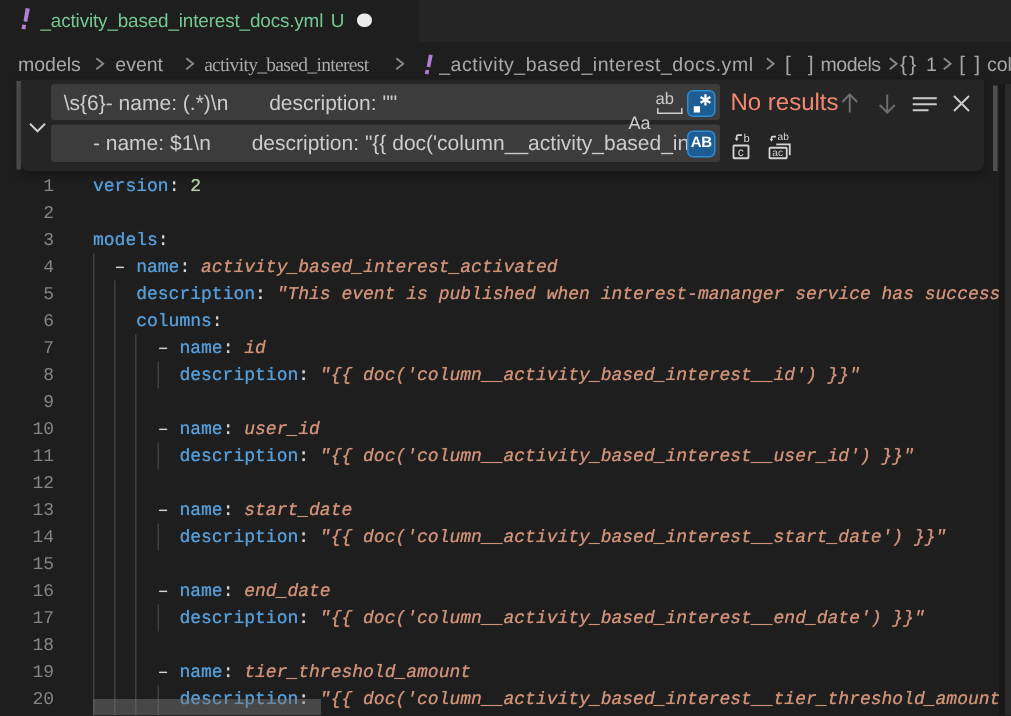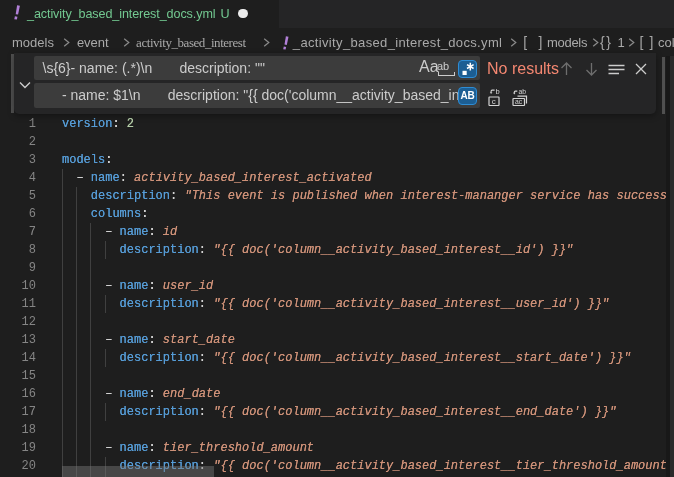--- a/index.html
+++ b/index.html
@@ -33,21 +33,21 @@
   #sashR{left:662px;top:57px;width:3px;height:57px;background:#505050;}
   #widget{left:14px;top:53px;width:642px;height:61px;background:#252526;
           border-radius:0 0 5px 5px;box-shadow:0 2px 6px rgba(0,0,0,0.35);}
   .finput{left:19.5px;background:#3c3c3c;border-radius:2px;width:446px;height:24.5px;
           color:#cccccc;font-size:14px;line-height:24.5px;white-space:pre;overflow:hidden;}
   #findbox{top:2.7px;}
   #replbox{top:30.4px;}
   .ftext{padding-left:9px;}
   .togglebox{width:17px;height:16px;background:#1c5e93;border:1.5px solid #2e8cd4;
              border-radius:4px;color:#ffffff;text-align:center;}
-  #optAa{left:405px;top:8px;color:#cccccc;font-size:16px;line-height:11px;}
+  #optAa{left:405px;top:24px;color:#cccccc;font-size:12px;line-height:11px;}
   #optab{left:423px;top:8px;color:#cccccc;font-size:11px;line-height:11px;}
   #optabu{left:423.5px;top:19px;width:15px;height:2.5px;border-left:1px solid #ccc;
           border-right:1px solid #ccc;border-bottom:1px solid #ccc;}
   #optre{left:444px;top:6.5px;}
   #optAB{left:444px;top:34px;font-size:10px;line-height:16.5px;font-weight:bold;letter-spacing:-0.3px;}
   #nores{left:473px;top:10px;color:#f48771;font-size:16px;line-height:12px;}
 </style>
 </head>
 <body>
 

